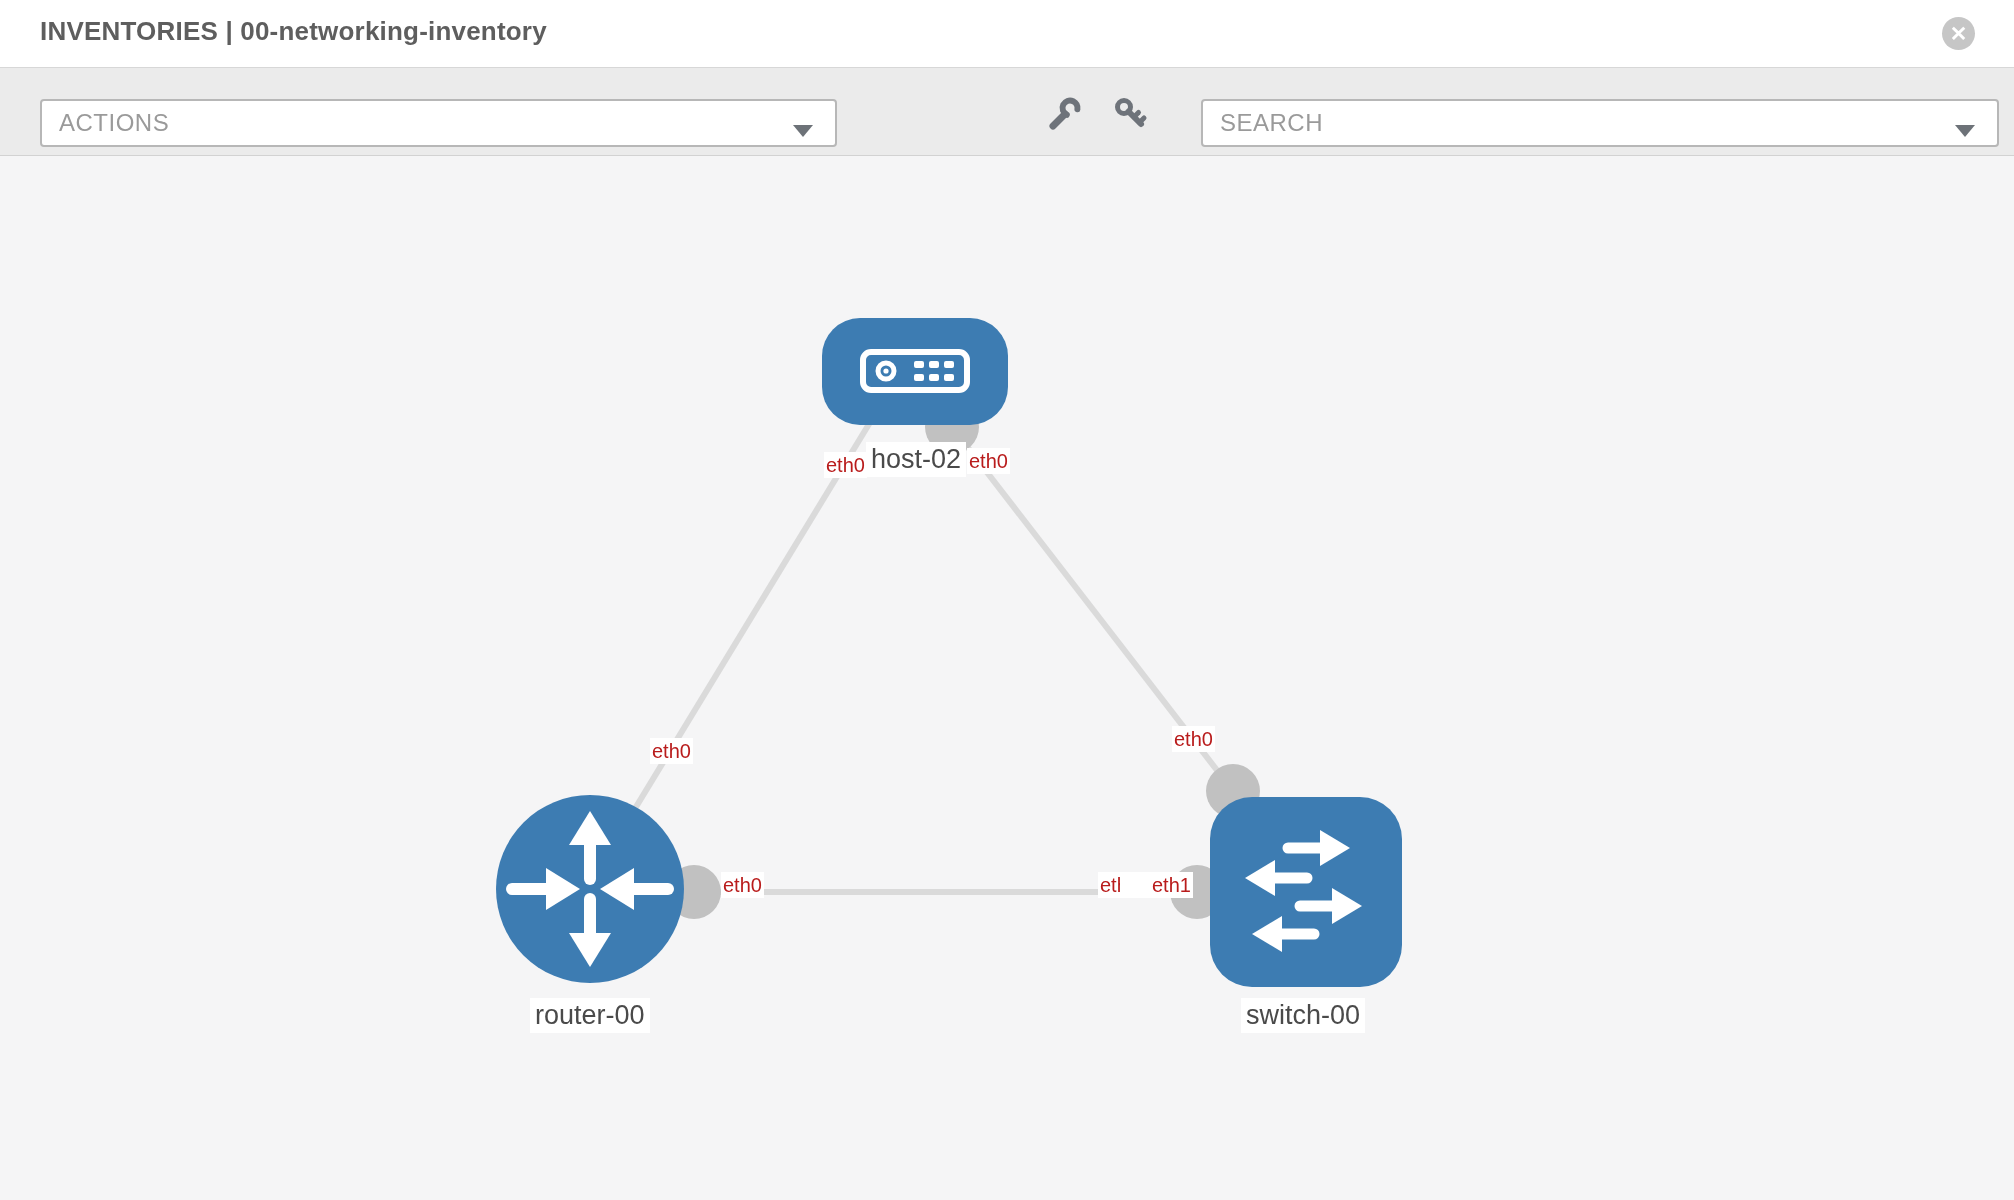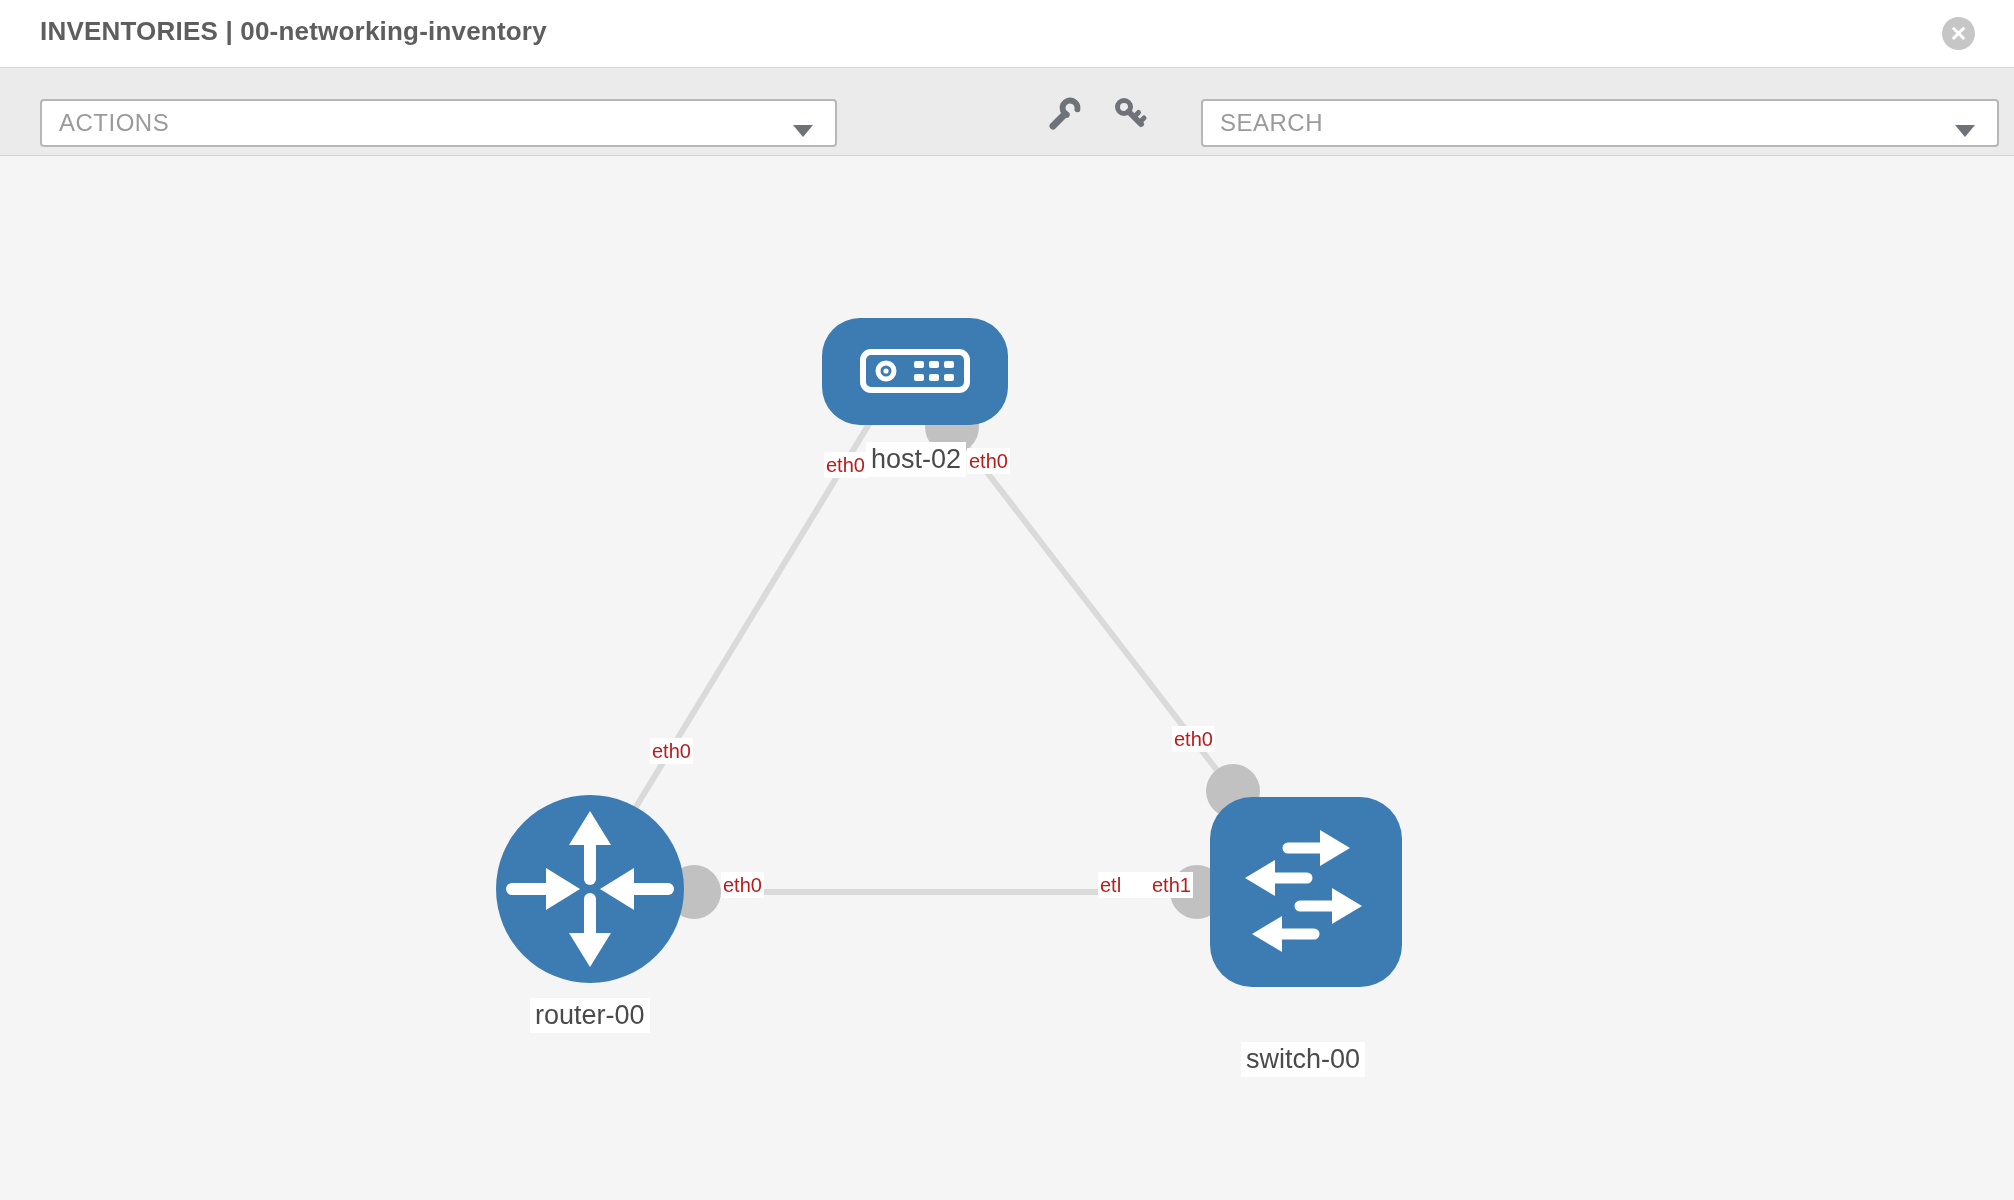--- a/index.html
+++ b/index.html
@@ -153,15 +153,15 @@
   <div class="iflabel" style="left:824px; top:296px;">eth0</div>
   <div class="iflabel" style="left:967px; top:292px;">eth0</div>
   <div class="iflabel" style="left:650px; top:582px;">eth0</div>
   <div class="iflabel" style="left:1172px; top:570px;">eth0</div>
   <div class="iflabel" style="left:721px; top:716px;">eth0</div>
   <div class="iflabel" style="left:1098px; top:716px;">eth0</div>
   <div class="iflabel" style="left:1120px; top:716px;padding-left:32px;">eth1</div>
 
   <div class="nodelabel" style="left:866px; top:286px;">host-02</div>
   <div class="nodelabel" style="left:530px; top:842px;">router-00</div>
-  <div class="nodelabel" style="left:1241px; top:842px;margin-top:44px;">switch-00</div>
+  <div class="nodelabel" style="left:1241px; top:842px;">switch-00</div>
 
 </div>
 
 </body></html>

